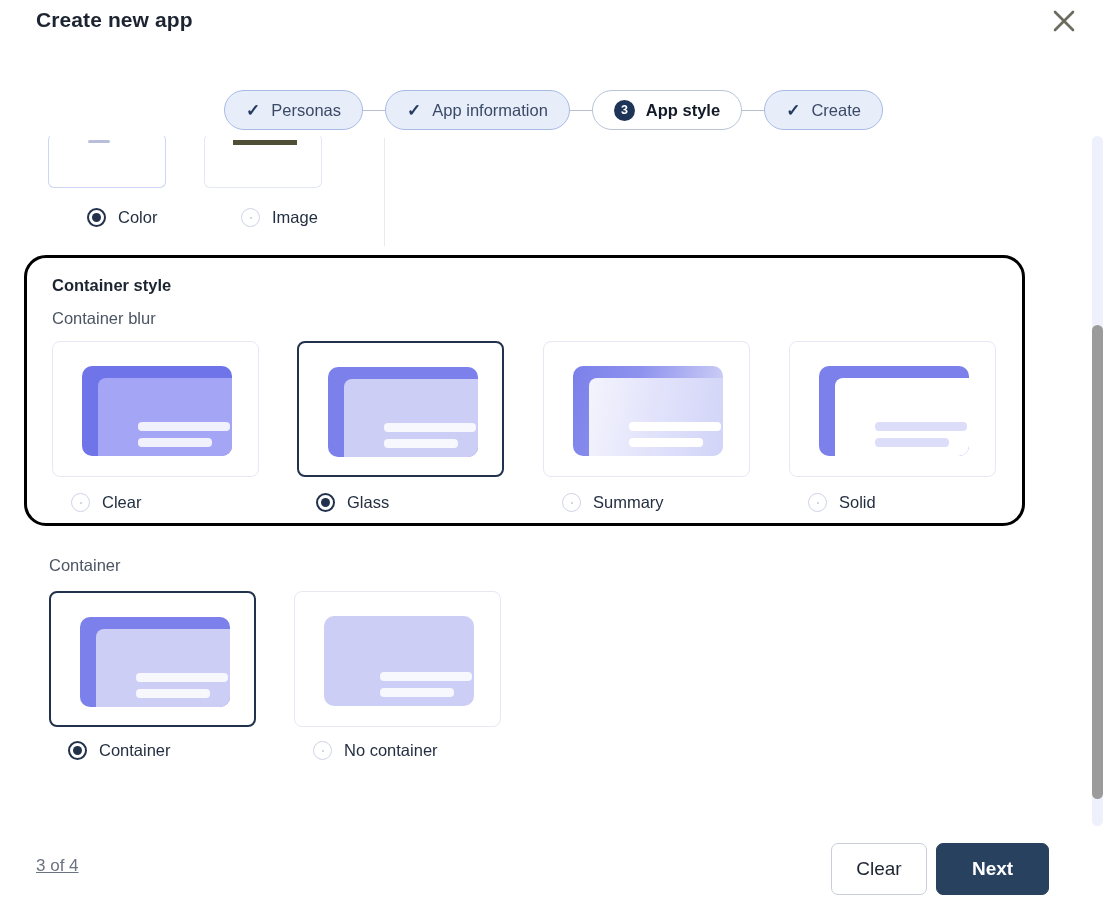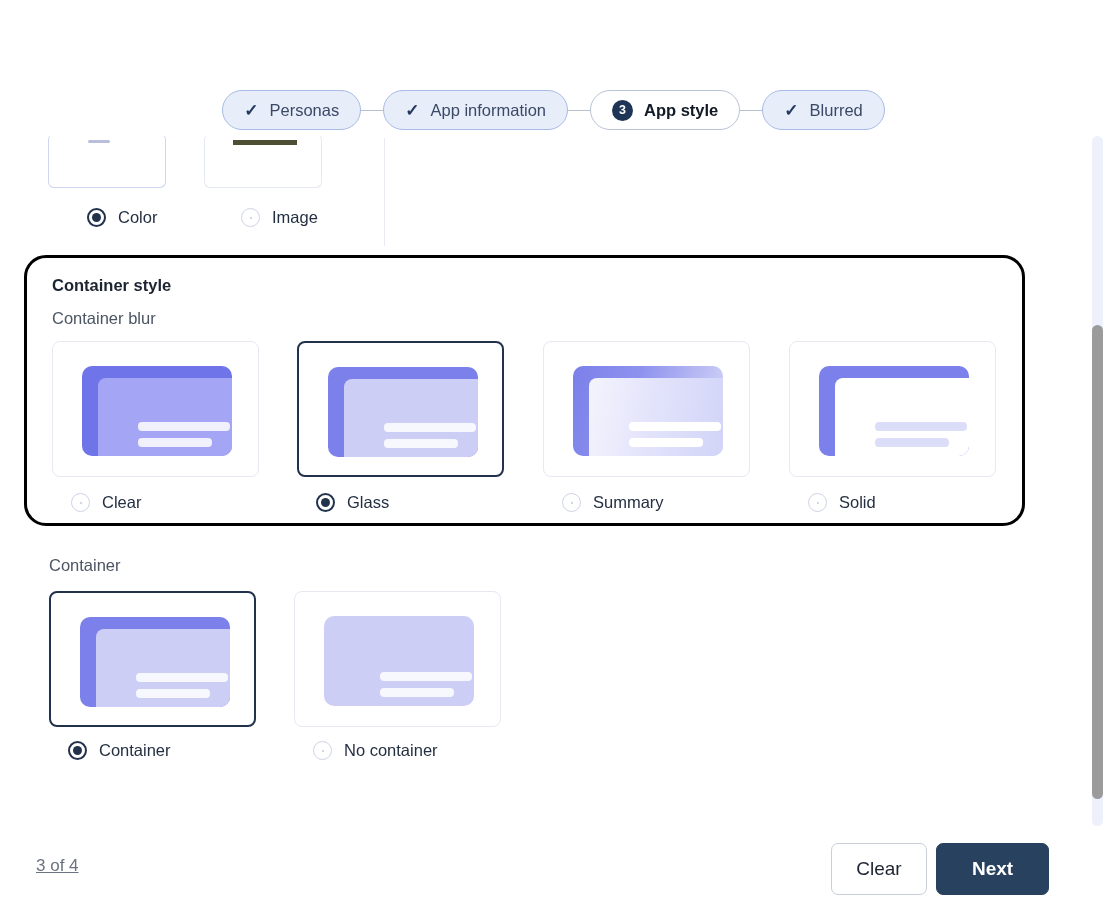--- a/index.html
+++ b/index.html
@@ -272,40 +272,49 @@
     right: 58px; width: 113px;
     background: #28415e; border: 1px solid #28415e; color: #fff;
     font-weight: bold;
   }
 </style>
 </head>
 <body>
 
 <div class="modal">
 
+  <div class="modal-header">
+    <div class="modal-title">Create new app</div>
+    <button class="close-btn">
+      <svg width="26" height="26" viewBox="0 0 26 26" aria-hidden="true">
+        <line x1="4" y1="4" x2="22" y2="22" stroke="#6b6b5e" stroke-width="2.6" stroke-linecap="round"></line>
+        <line x1="22" y1="4" x2="4" y2="22" stroke="#6b6b5e" stroke-width="2.6" stroke-linecap="round"></line>
+      </svg>
+    </button>
+  </div>
 
   <div class="stepper">
     <div class="step done">
       <span class="step-check">✓</span>
       <span>Personas</span>
     </div>
     <div class="step-connector"></div>
     <div class="step done">
       <span class="step-check">✓</span>
       <span>App information</span>
     </div>
     <div class="step-connector"></div>
     <div class="step active">
       <span class="step-num">3</span>
       <span>App style</span>
     </div>
     <div class="step-connector"></div>
     <div class="step done">
       <span class="step-check">✓</span>
-      <span>Blurred</span>
+      <span>Create</span>
     </div>
   </div>
 
   <div class="scroll-body">
 
     <div class="clipped-row">
       <div class="clip-card c1">
         <div class="clip-mini-a"></div>
       </div>
       <div class="clip-card c2">

